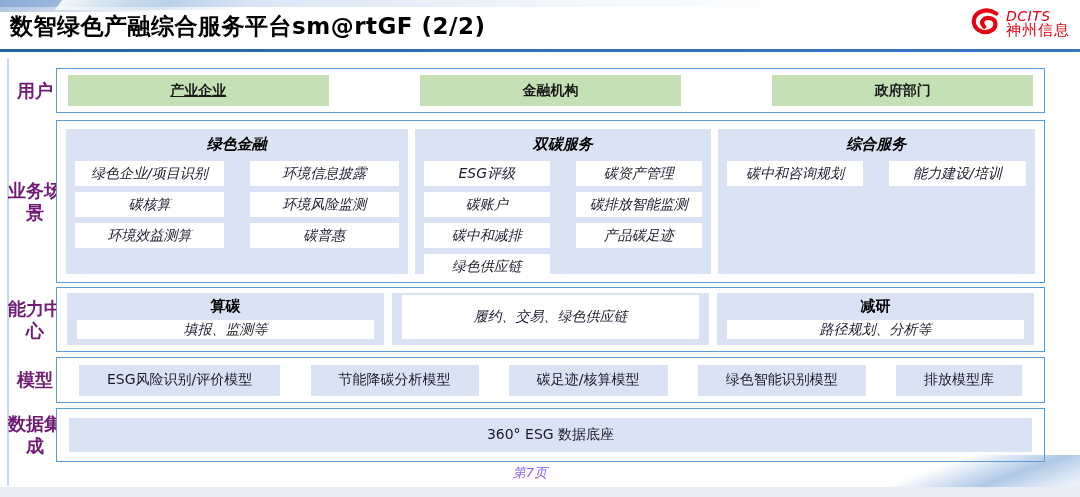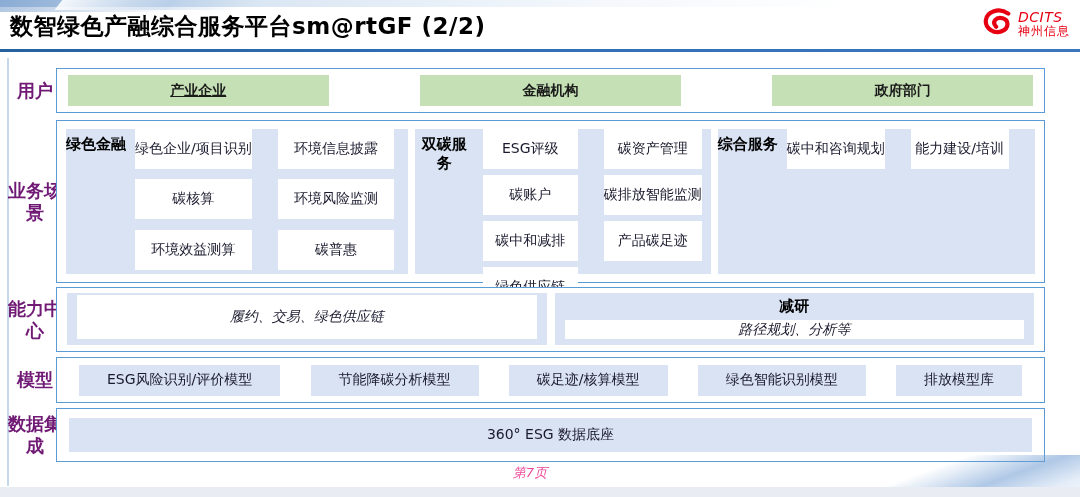--- a/index.html
+++ b/index.html
@@ -17,21 +17,21 @@
     background:linear-gradient(100deg, rgba(255,255,255,0.9), rgba(160,190,225,0.35) 50%, rgba(255,255,255,0) 85%);
     transform:skewX(-38deg); }
 
   
   .title { position:absolute; left:10px; top:11px; font-size:23px; font-weight:bold; color:#000; letter-spacing:0.5px; }
   .title-rule { position:absolute; left:0; top:49px; width:1080px; height:3px;
     background:linear-gradient(90deg,#24629f,#2f6db5 40%,#3a77bd); }
   .logo { position:absolute; right:10px; top:8px; display:flex; align-items:center; gap:4px; }
   .logo-text { display:flex; flex-direction:column; line-height:1.05; }
   .logo-brand { color:#e60012; font-weight:normal; font-style:italic; font-size:14px; letter-spacing:0.5px; }
-  .logo-cn { color:#e60012; font-size:12px; letter-spacing:1px; }
+  .logo-cn { color:#e60012; font-size:15px; letter-spacing:1px; }
 
   
   .left-line { position:absolute; left:7px; top:58px; height:428px; width:2px; background:#c7d8ec; }
   .bottom-band { position:absolute; bottom:0; left:0; width:100%; height:10px; background:#e9edf3; }
   .deco-br { position:absolute; right:0; bottom:8px; width:330px; height:34px; overflow:hidden; }
   .deco-br i { position:absolute; right:-40px; bottom:-26px; width:380px; height:70px; border-radius:100% 0 0 0;
     background:linear-gradient(160deg, rgba(255,255,255,0) 45%, rgba(110,155,210,0.55) 62%, rgba(210,225,243,0.6) 75%, rgba(255,255,255,0.2) 90%); display:block; }
 
   
   .row-label { position:absolute; left:8px; width:54px; display:flex; align-items:center; justify-content:center;
@@ -46,46 +46,46 @@
   .pos-data    { top:408px; height:54px; }
 
   
   .users-box { display:flex; align-items:center; justify-content:space-between; padding:0 11px; }
   .green-box { width:27%; height:31px; background:#c5e0b4; display:flex; align-items:center; justify-content:center;
     font-size:14px; font-weight:bold; color:#1a1a1a; }
   .green-box.underlined span { text-decoration:underline; }
 
   
   .scn-box { display:flex; gap:7px; padding:8px 9px; }
-  .panel { background:#dae3f3; display:flex; flex-direction:row; }
+  .panel { background:#dae3f3; display:flex; flex-direction:column;font-style:italic; }
   .panel-0 { flex:1.12; } .panel-1 { flex:0.97; } .panel-2 { flex:1.04; }
   .panel-title { text-align:center; font-weight:bold; font-size:15px; color:#000; padding:6px 0 7px; }
   .panel-grid { display:grid; grid-template-columns:1fr 1fr; column-gap:26px; row-gap:6px; padding:0 9px; }
-  .cell { background:#fff; height:40px; display:flex; align-items:center; justify-content:center;
+  .cell { background:#fff; height:25px; display:flex; align-items:center; justify-content:center;
     font-size:14px; color:#1a1a2e; white-space:nowrap; }
 
   
   .cap-box { display:flex; gap:8px; padding:5px 10px 6px; }
   .cap-panel { flex:1; background:#dae3f3; padding:2px 10px 6px; display:flex; flex-direction:column; }
   .cap-title { text-align:center; font-weight:bold; font-size:15px; color:#000; padding:2px 0 4px; }
   .cap-desc { background:#fff; flex:1; display:flex; align-items:center; justify-content:center;
     font-style:italic; font-size:14px; color:#1a1a2e; }
 
   
   .model-box-row { display:flex; align-items:center; justify-content:space-between; padding:0 22px; }
   .model-box { background:#dae3f3; height:31px; display:flex; align-items:center; justify-content:center;
     font-size:14px; color:#1a1a2e; padding:0 28px; white-space:nowrap; }
 
   
   .data-box-row { display:flex; align-items:stretch; padding:9px 12px; }
   .data-base { flex:1; background:#dae3f3; display:flex; align-items:center; justify-content:center;
     font-size:14px; color:#1a1a2e; }
 
   .footer-page { position:absolute; top:464px; left:0; width:1060px; text-align:center;
-    font-style:italic; font-size:13px; color:#ec4899; }
+    font-style:italic; font-size:13px; color:#8b5cf6; }
 </style>
 </head>
 <body>
 
 <div class="slide">
 
   <div class="deco-top"></div>
   <div class="deco-top-streak"></div>
   <div class="deco-top-streak2"></div>
 
@@ -153,20 +153,24 @@
         <div class="cell">碳中和咨询规划</div>
         <div class="cell">能力建设/培训</div>
       </div>
     </div>
 
   </div>
 
   <div class="row-label pos-cap">能力中心</div>
   <div class="row-box cap-box pos-cap">
     <div class="cap-panel">
+      <div class="cap-title">算碳</div>
+      <div class="cap-desc">填报、监测等</div>
+    </div>
+    <div class="cap-panel">
       <div class="cap-desc">履约、交易、绿色供应链</div>
     </div>
     <div class="cap-panel">
       <div class="cap-title">减研</div>
       <div class="cap-desc">路径规划、分析等</div>
     </div>
   </div>
 
   <div class="row-label pos-model">模型</div>
   <div class="row-box model-box-row pos-model">

